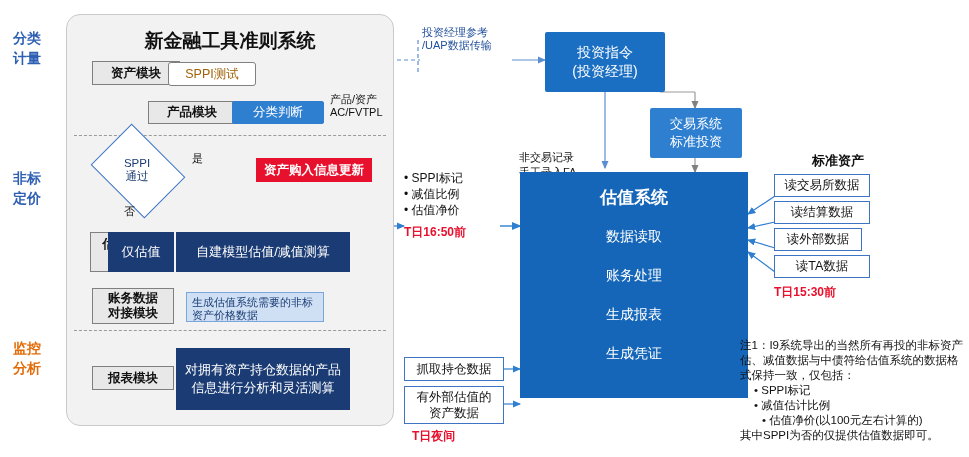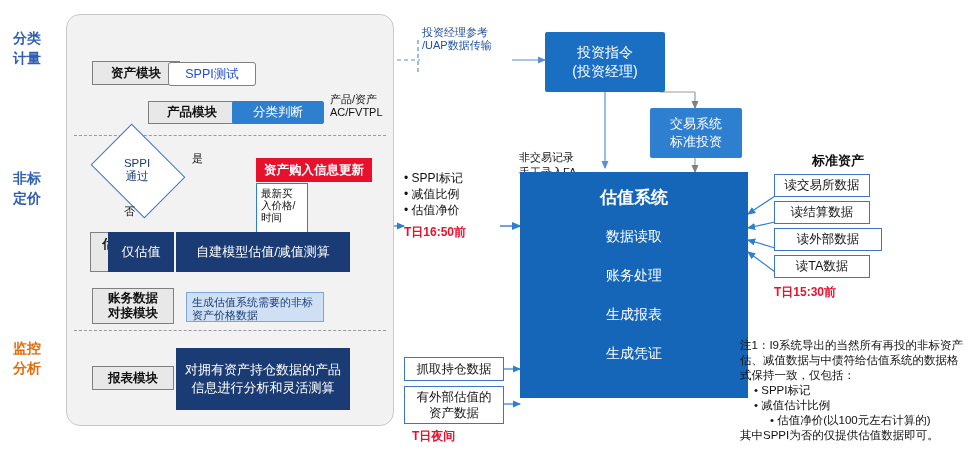--- a/index.html
+++ b/index.html
@@ -13,21 +13,21 @@
   .vlabel.orange{color:#e36c09;}
 
   
   .panel{background:#f2f2f2;border:1px solid #c9c9c9;border-radius:14px;}
   .panel-title{font-size:19px;font-weight:bold;color:#111;}
 
   .divider{border-top:1px dashed #9a9a9a;}
 
   
   .box-gray{background:#e8e8e8;border:1px solid #7f7f7f;color:#111;font-size:12.5px;font-weight:bold;}
-  .box-white{background:#ffffff;border:1px solid #808080;color:#1d4ed8;font-size:12.5px;}
+  .box-white{background:#ffffff;border:1px solid #808080;color:#a16207;font-size:12.5px;}
   .box-blue-lt{background:#2f7fd1;color:#fff;font-size:12.5px;border:1px solid #2f7fd1;}
   .box-blue-md{background:#1b6fc2;color:#fff;font-size:12.5px;}
   .box-navy{background:#1a3b73;color:#fff;font-size:13px;}
   .box-red{background:#e8112d;color:#fff;font-size:12.5px;font-weight:bold;}
   .box-lightblue{background:#cfe0f5;border:1px solid #7aa6dd;color:#1a3b73;font-size:11px;}
   .box-outline-blue{background:#ffffff;border:1px solid #3d74c4;color:#111;font-size:12.5px;}
 
   .diamond{width:74px;height:56px;background:#ffffff;border:1px solid #3d74c4;transform:rotate(45deg);}
   .diamond-wrap{position:absolute;}
   .diamond-text{position:absolute;left:0;top:0;width:74px;height:56px;display:flex;align-items:center;justify-content:center;font-size:11.5px;color:#1a3b73;line-height:13px;text-align:center;}
@@ -109,20 +109,21 @@
   <div class="abs vlabel" style="left:10px;top:168px;width:34px;">
     <span style="white-space:pre-line;">非标
 定价</span>
   </div>
   <div class="abs vlabel orange" style="left:10px;top:338px;width:34px;">
     <span style="white-space:pre-line;">监控
 分析</span>
   </div>
 
   <div class="abs panel" style="left:66px;top:14px;width:328px;height:412px;"></div>
+  <div class="abs ctr panel-title" style="left:76px;top:28px;width:308px;height:26px;">新金融工具准则系统</div>
 
   <div class="abs divider" style="left:74px;top:135px;width:312px;"></div>
   <div class="abs divider" style="left:74px;top:330px;width:312px;"></div>
 
   <div class="abs ctr box-gray" style="left:92px;top:61px;width:88px;height:24px;">资产模块</div>
   <div class="abs ctr box-white" style="left:168px;top:62px;width:88px;height:24px;border-radius:3px;">SPPI测试</div>
 
   <div class="abs ctr box-gray" style="left:148px;top:101px;width:88px;height:23px;">产品模块</div>
   <div class="abs ctr box-blue-lt" style="left:232px;top:101px;width:92px;height:23px;border-radius:2px;">分类判断</div>
   <div class="abs small-txt" style="left:330px;top:93px;width:60px;white-space:pre-line;">产品/资产
@@ -130,23 +131,20 @@
 
   <div class="diamond-wrap" style="left:100px;top:142px;width:74px;height:56px;">
     <div class="diamond"></div>
     <div class="diamond-text" style="white-space:pre-line;">SPPI
 通过</div>
   </div>
   <div class="abs small-txt" style="left:192px;top:152px;">是</div>
   <div class="abs small-txt" style="left:124px;top:205px;">否</div>
 
   <div class="abs ctr box-red" style="left:256px;top:158px;width:116px;height:24px;">资产购入信息更新</div>
-  <div class="abs box-outline-blue" style="left:256px;top:183px;width:52px;height:50px;padding:3px 4px;font-size:10.5px;line-height:12px;white-space:pre-line;border-color:#2f7fd1;">最新买
-入价格/
-时间</div>
 
   <div class="abs ctr box-gray" style="left:90px;top:232px;width:62px;height:40px;white-space:pre-line;line-height:15px;">估减值
 模块</div>
   <div class="abs ctr box-navy" style="left:108px;top:232px;width:66px;height:40px;">仅估值</div>
   <div class="abs ctr box-navy" style="left:176px;top:232px;width:174px;height:40px;">自建模型估值/减值测算</div>
 
   <div class="abs ctr box-gray" style="left:92px;top:288px;width:82px;height:36px;white-space:pre-line;line-height:15px;">账务数据
 对接模块</div>
   <div class="abs box-lightblue" style="left:186px;top:292px;width:138px;height:30px;padding:3px 5px;line-height:13px;">生成估值系统需要的非标资产价格数据</div>
 
@@ -180,30 +178,30 @@
     <div class="vi" style="margin-top:21px;">账务处理</div>
     <div class="vi" style="margin-top:21px;">生成报表</div>
     <div class="vi" style="margin-top:21px;">生成凭证</div>
   </div>
 
   <div class="abs" style="left:778px;top:152px;width:120px;text-align:center;">
     <div style="font-size:13px;font-weight:bold;color:#111;">标准资产</div>
   </div>
   <div class="abs ctr box-outline-blue" style="left:774px;top:174px;width:96px;height:23px;">读交易所数据</div>
   <div class="abs ctr box-outline-blue" style="left:774px;top:201px;width:96px;height:23px;">读结算数据</div>
-  <div class="abs ctr box-outline-blue" style="left:774px;top:228px;width:108px;height:23px;">读外部数据</div>
+  <div class="abs ctr box-outline-blue" style="left:774px;top:228px;width:88px;height:23px;">读外部数据</div>
   <div class="abs ctr box-outline-blue" style="left:774px;top:255px;width:96px;height:23px;">读TA数据</div>
   <div class="abs red-txt" style="left:774px;top:284px;">T日15:30前</div>
 
   <div class="abs ctr box-outline-blue" style="left:404px;top:357px;width:100px;height:24px;">抓取持仓数据</div>
   <div class="abs ctr box-outline-blue" style="left:404px;top:386px;width:100px;height:38px;line-height:16px;white-space:pre-line;">有外部估值的
 资产数据</div>
   <div class="abs red-txt" style="left:412px;top:428px;">T日夜间</div>
 
   <div class="abs note" style="left:740px;top:338px;width:224px;">
     <div>注1：I9系统导出的当然所有再投的非标资产估、减值数据与中债符给估值系统的数据格式保持一致，仅包括：</div>
     <div style="margin-left:14px;">• SPPI标记</div>
     <div style="margin-left:14px;">• 减值估计比例</div>
-    <div style="margin-left:30px;">• 估值净价(以100元左右计算的)</div>
+    <div style="margin-left:22px;">• 估值净价(以100元左右计算的)</div>
     <div>其中SPPI为否的仅提供估值数据即可。</div>
   </div>
 
 </div>
 
 </body></html>

